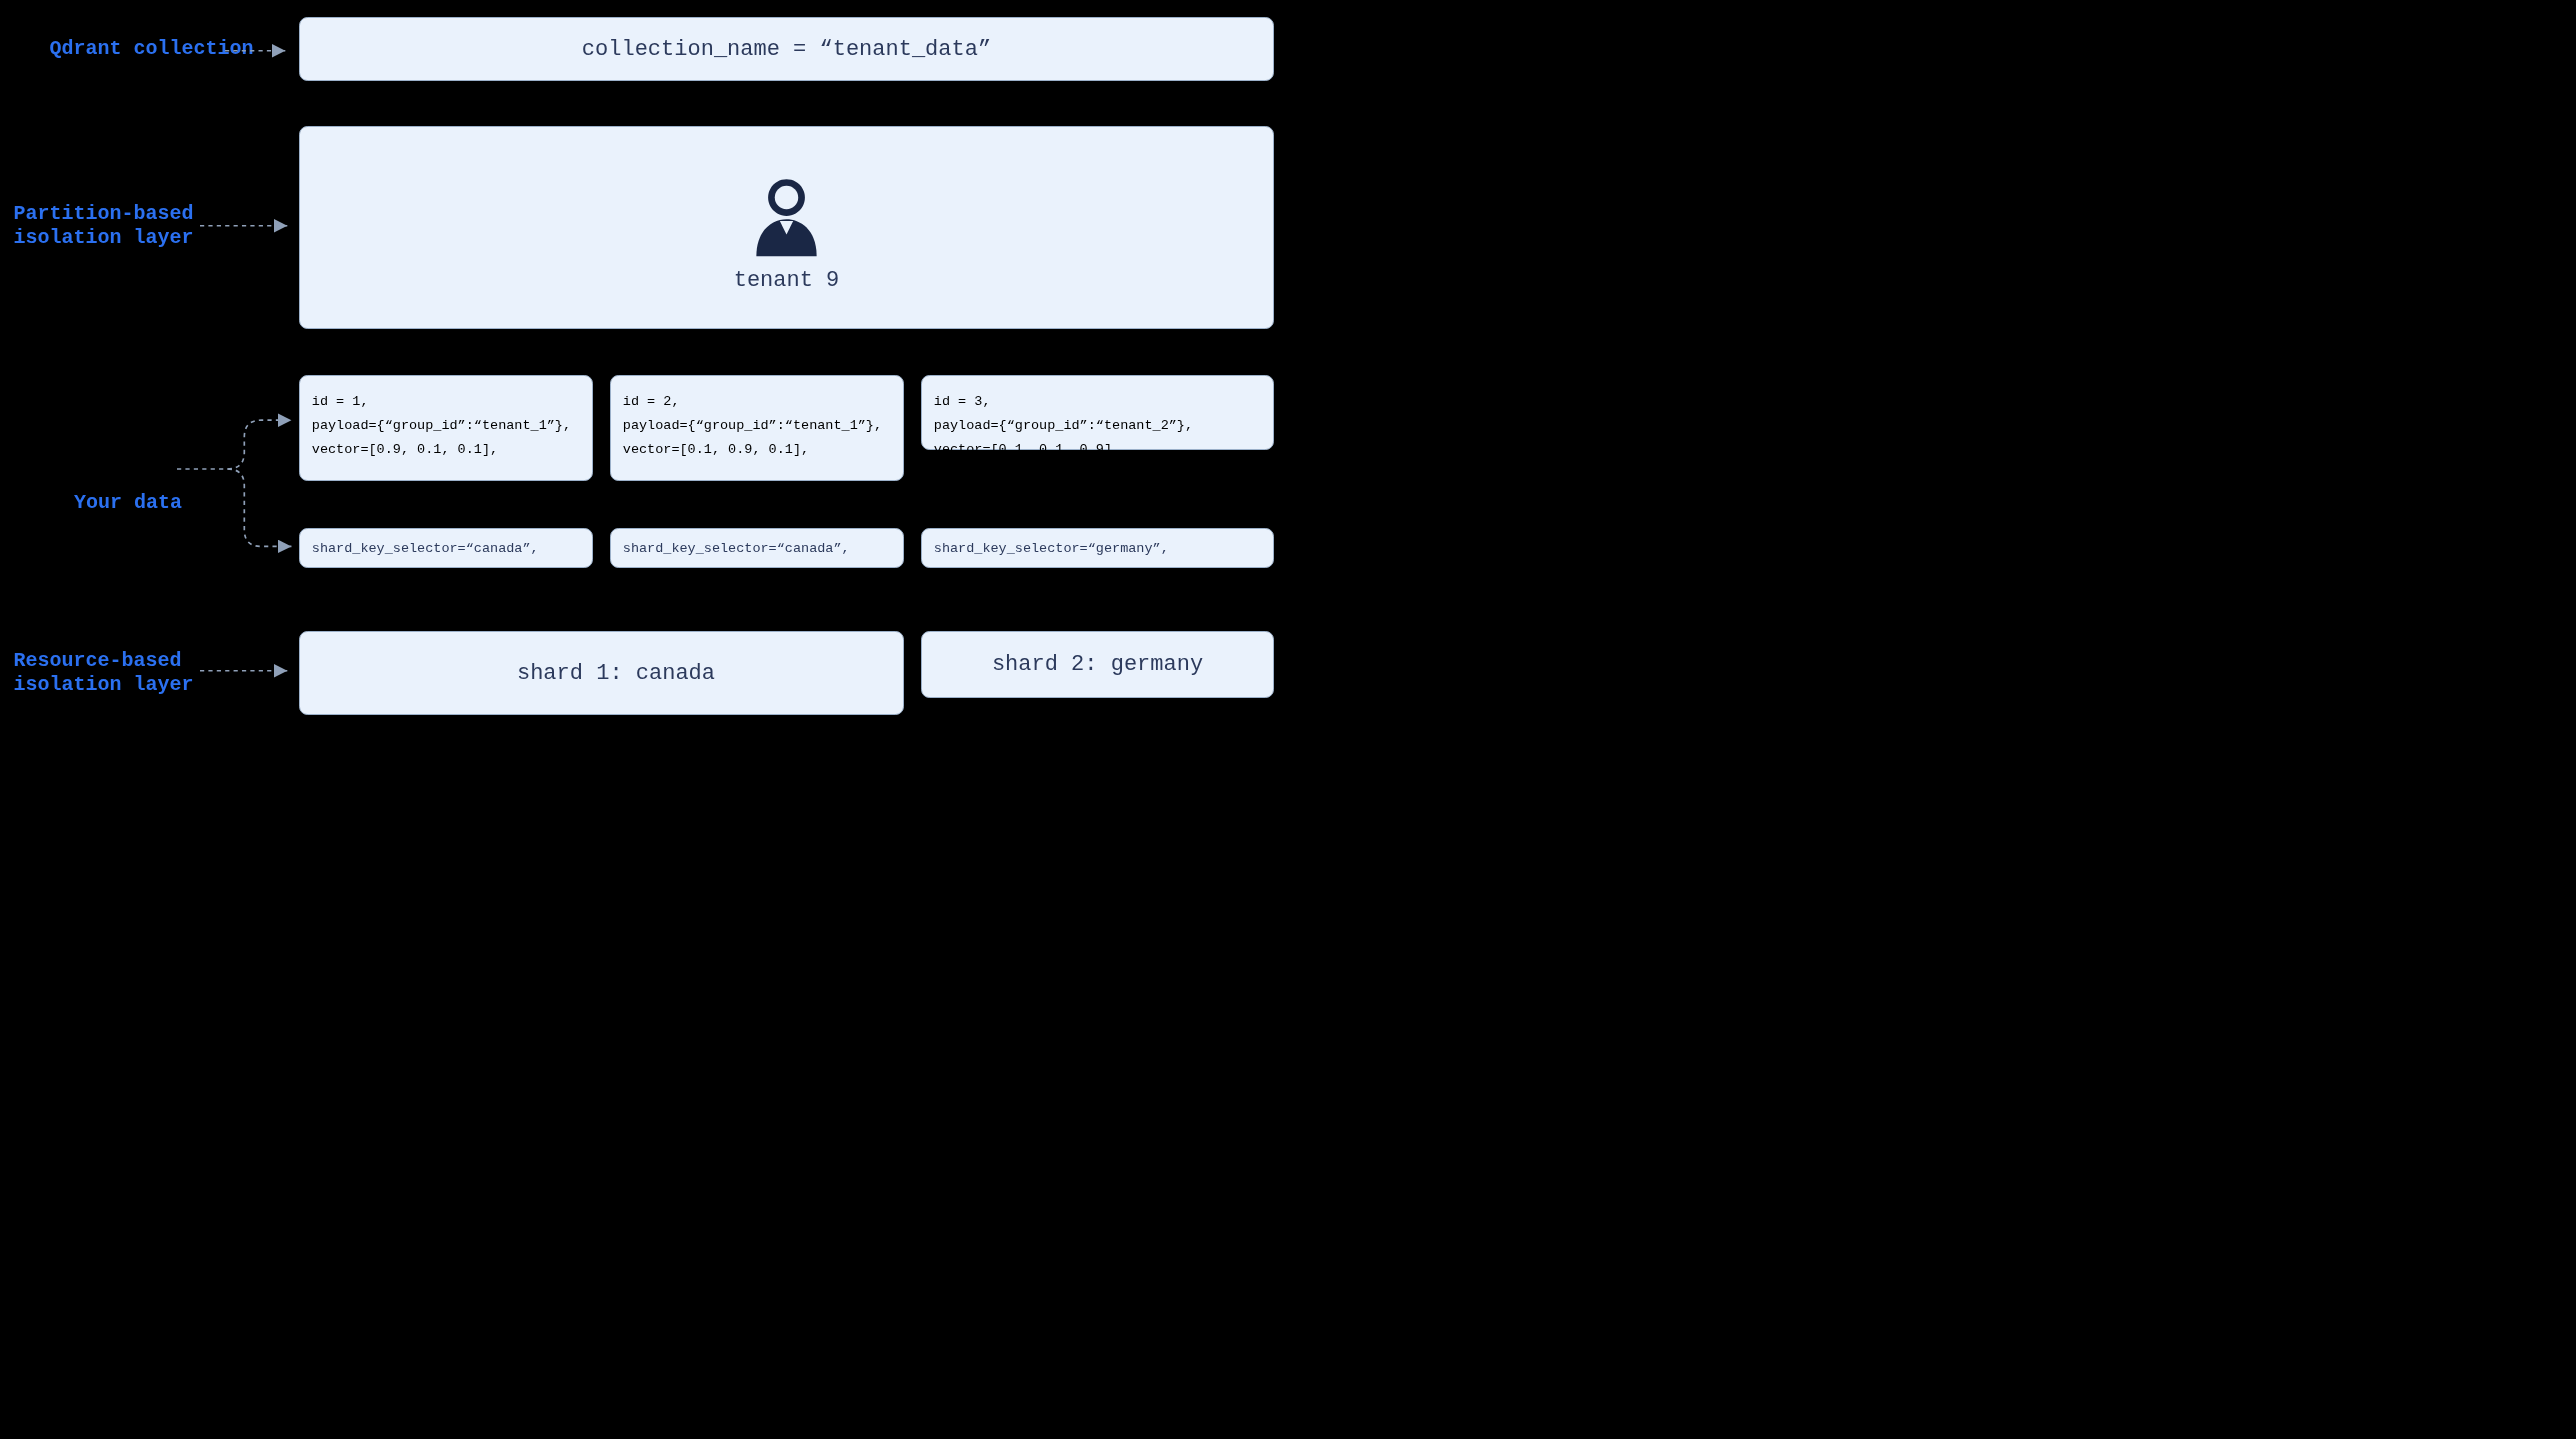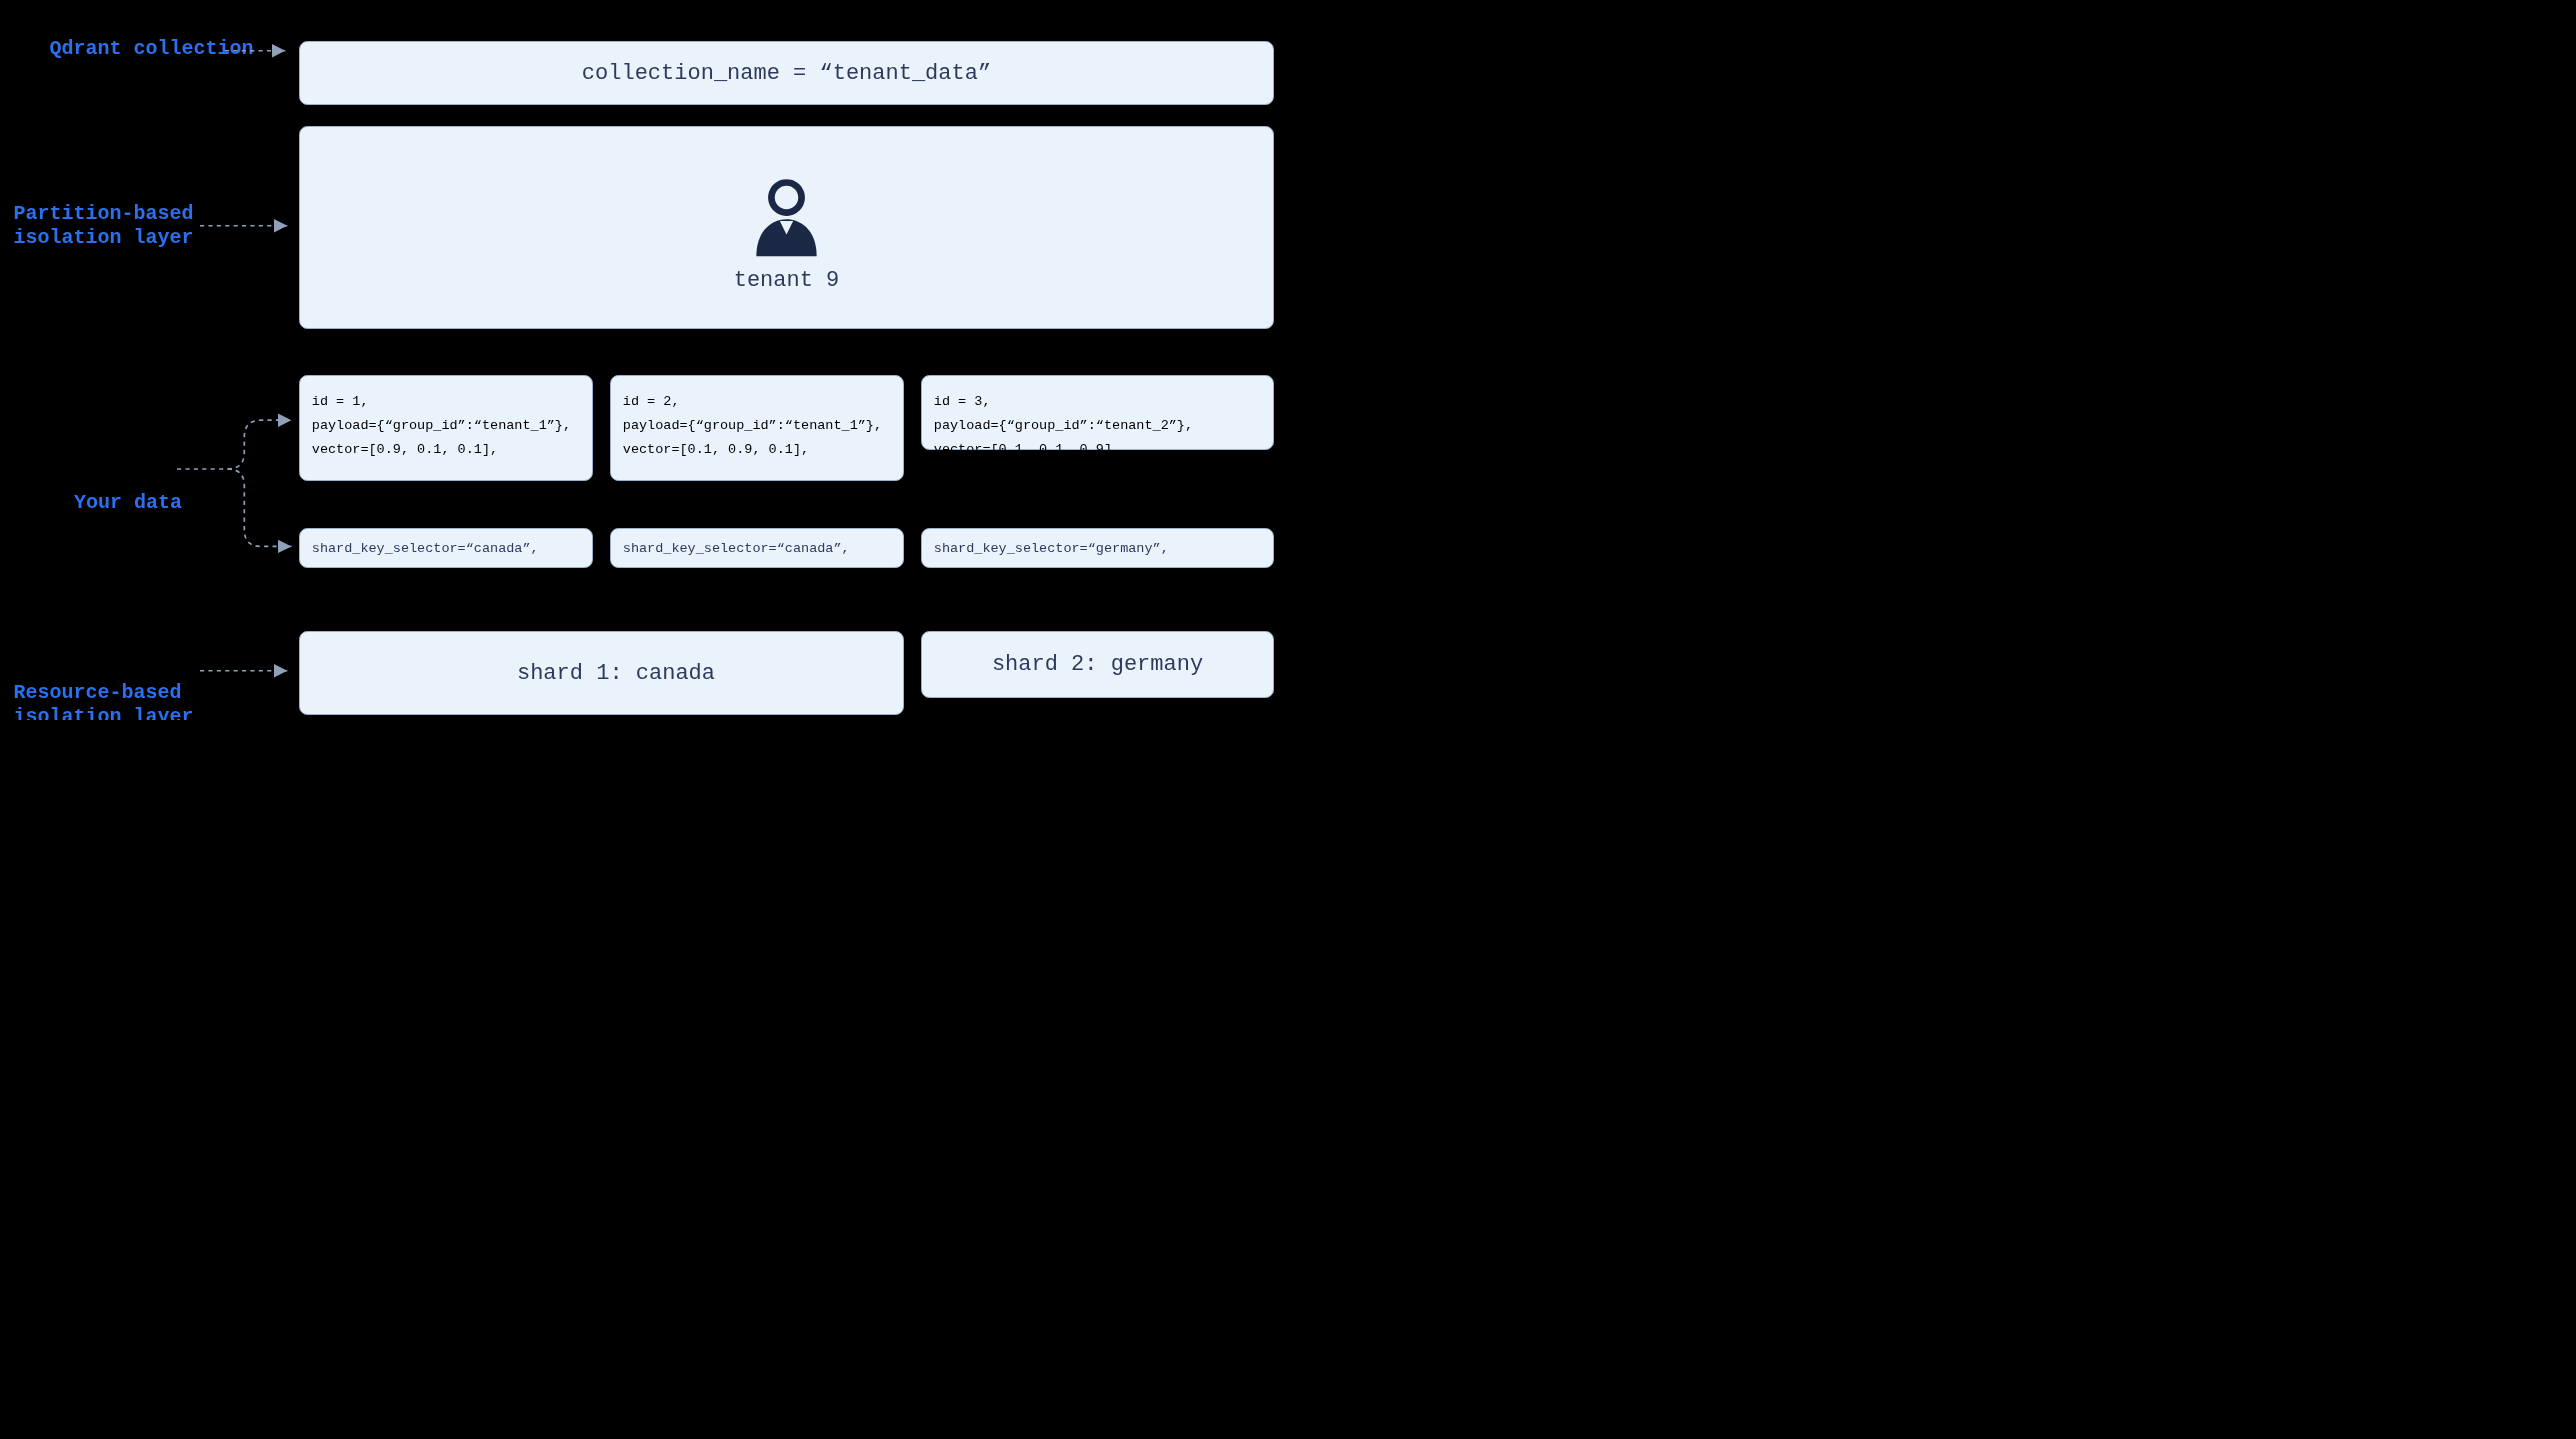--- a/index.html
+++ b/index.html
@@ -70,21 +70,21 @@
 </head>
 <body>
 
 <div class="label" style="left:13.5px; top:37px;margin-left:36px;">Qdrant collection</div>
 
 <div class="label" style="left:13.5px; top:202px; white-space:pre;">Partition-based
 isolation layer</div>
 
 <div class="label" style="left:74px; top:459px;margin-top:32px;">Your data</div>
 
-<div class="label" style="left:13.5px; top:649px; white-space:pre;margin-top:32px;">Resource-based
+<div class="label" style="left:13.5px; top:649px; white-space:pre;">Resource-based
 isolation layer</div>
 
 <svg class="arrow" style="left:225px; top:44px; width:67px; height:13.5px;" viewBox="0 0 80 16" width="67" height="13.5">
   <defs>
       <marker id="ah1" markerWidth="10" markerHeight="10" refX="8" refY="4" orient="auto">
     <path d="M0,0 L8,4 L0,8 Z" fill="#8fa0b8"></path>
       </marker>
     </defs>
   <line x1="0" y1="8" x2="72" y2="8" stroke="#8fa0b8" stroke-width="2" stroke-dasharray="5,5" marker-end="url(#ah1)"></line>
 </svg>
@@ -95,21 +95,21 @@
 
 <svg class="arrow" style="left:177px; top:420px; width:122px; height:135px;" viewBox="0 0 145 160" width="122" height="135">
   <path d="M0,58 L60,58 Q80,58 80,38 L80,20 Q80,0 100,0 L136,0" fill="none" stroke="#8fa0b8" stroke-width="2" stroke-dasharray="5,5" marker-end="url(#ah1)"></path>
   <path d="M60,58 Q80,58 80,78 L80,130 Q80,150 100,150 L136,150" fill="none" stroke="#8fa0b8" stroke-width="2" stroke-dasharray="5,5" marker-end="url(#ah1)"></path>
 </svg>
 
 <svg class="arrow" style="left:200px; top:664px; width:94px; height:13.5px;" viewBox="0 0 112 16" width="94" height="13.5">
   <line x1="0" y1="8" x2="104" y2="8" stroke="#8fa0b8" stroke-width="2" stroke-dasharray="5,5" marker-end="url(#ah1)"></line>
 </svg>
 
-<div class="box center-text" style="left:299px; top:17px; width:975px; height:64px;margin-top:24px;">
+<div class="box center-text" style="left:299px; top:17px; width:975px; height:64px;">
   <span>collection_name = “tenant_data”</span>
 </div>
 
 <div class="box" style="left:299px; top:126px; width:975px; height:203px;">
   <div class="tenant-row">
     <div class="tenant">
       <svg width="77" height="84" viewBox="0 0 92 100">
         <path d="M46 6 a22 22 0 1 0 0.001 0 Z" fill="#1a2745"></path>
         <path d="M46 14 a14 14 0 0 1 14 14 a14 14 0 0 1 -28 0 a14 14 0 0 1 14 -14 Z" fill="#eaf2fc"></path>
         <path d="M10 98 C10 66 30 54 46 54 C62 54 82 66 82 98 Z" fill="#1a2745"></path>

